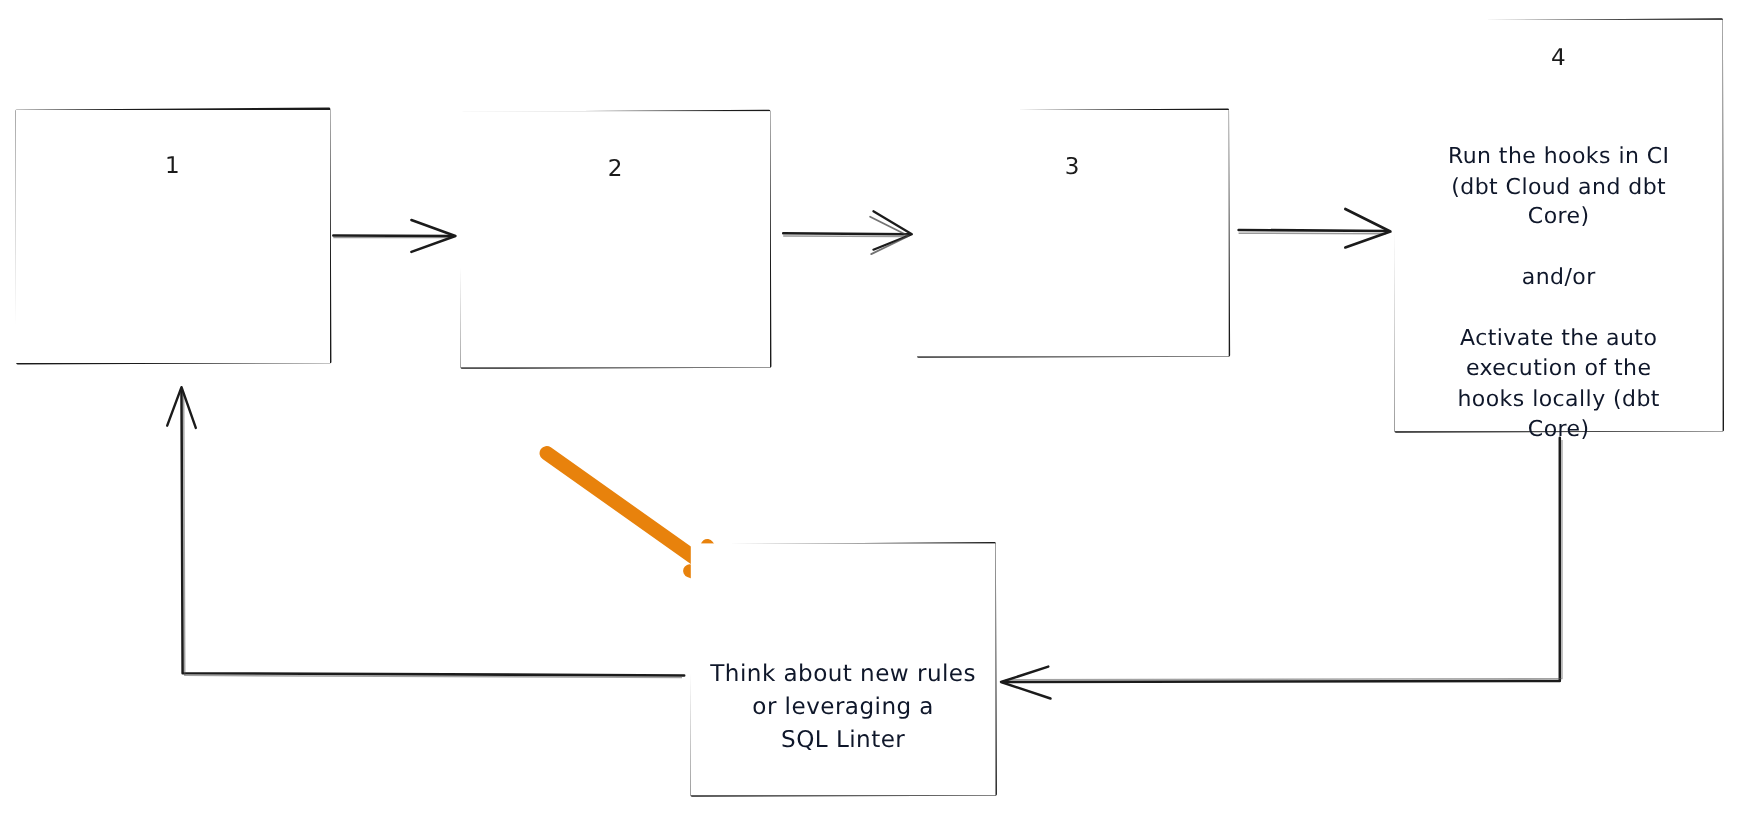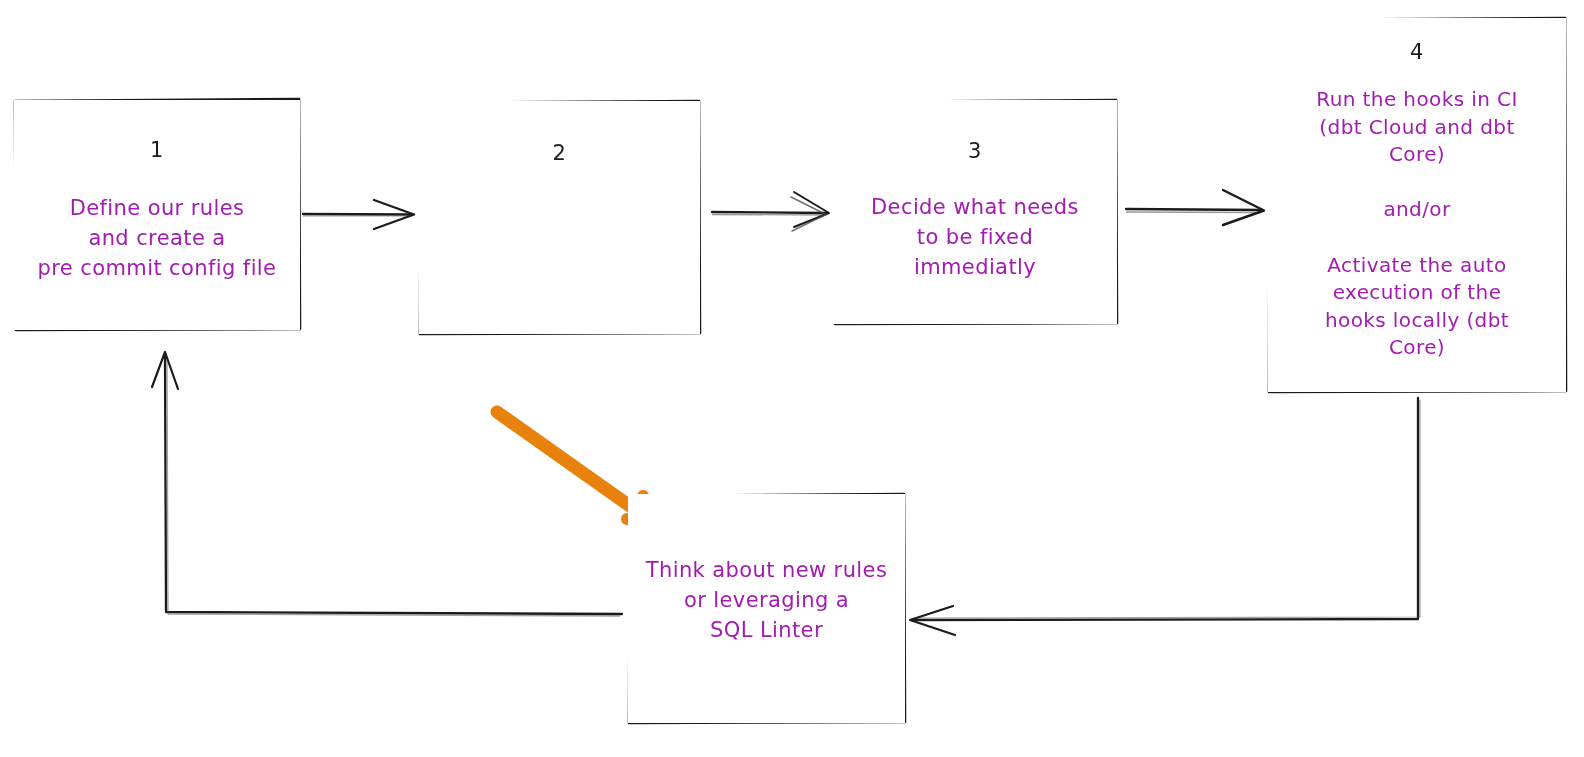--- a/index.html
+++ b/index.html
@@ -36,28 +36,29 @@
     font-size: 21px;
     letter-spacing: 0.5px;
     font-family: "DejaVu Sans", sans-serif;
     white-space: pre;
   }
   .node-body {
     position: absolute;
     left: 0;
     right: 0;
     text-align: center;
-    color: #a21caf;
+    color: #0f172a;
     font-size: 21px;
     line-height: 1.42;
     letter-spacing: 0.4px;
     font-family: "DejaVu Sans", sans-serif;
     white-space: pre-line;
     padding: 0 8px;
     box-sizing: border-box;
+    margin-top: 42px;
   }
   .node-body.small {
     font-size: 20px;
     line-height: 1.38;
   }
 </style>
 </head>
 <body>
 
 <svg id="canvas" viewBox="0 0 1584 757" xmlns="http://www.w3.org/2000/svg">
@@ -143,34 +144,28 @@
 
   <g>
     <path d="M497,412 L668,533" fill="none" stroke="#e8820c" stroke-width="13" stroke-linecap="round"></path>
     <path d="M672,536 L627,519" fill="none" stroke="#e8820c" stroke-width="12" stroke-linecap="round"></path>
     <path d="M672,536 L643,496" fill="none" stroke="#e8820c" stroke-width="12" stroke-linecap="round"></path>
   </g>
 </svg>
 
 <div class="node" style="left:14px; top:100px; width:286px; height:230px;">
   <span class="node-num" style="left:0; right:0; top:38px; text-align:center;">1</span>
-  <span class="node-body" style="top:94px;">Define our rules
-and create a
-pre commit config file</span>
 </div>
 
 <div class="node" style="left:419px; top:101px; width:281px; height:233px;">
   <span class="node-num" style="left:0; right:0; top:40px; text-align:center;">2</span>
 </div>
 
 <div class="node" style="left:833px; top:100px; width:284px; height:224px;">
   <span class="node-num" style="left:0; right:0; top:39px; text-align:center;">3</span>
-  <span class="node-body" style="top:93px;">Decide what needs
-to be fixed
-immediatly</span>
 </div>
 
 <div class="node" style="left:1268px; top:18px; width:298px; height:374px;">
   <span class="node-num" style="left:0; right:0; top:22px; text-align:center;">4</span>
   <span class="node-body small" style="top:68px;">Run the hooks in CI
 (dbt Cloud and dbt
 Core)
 
 and/or
 

